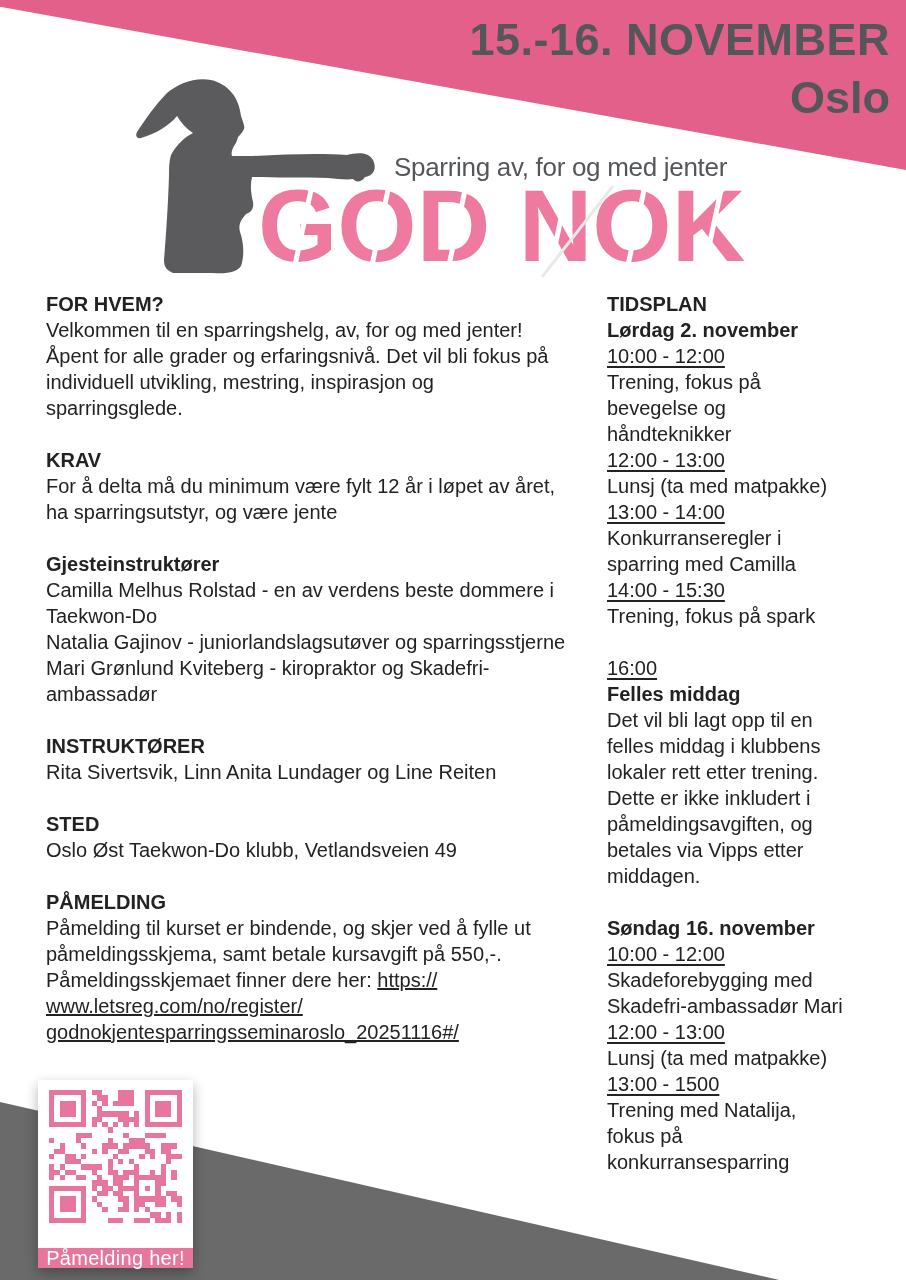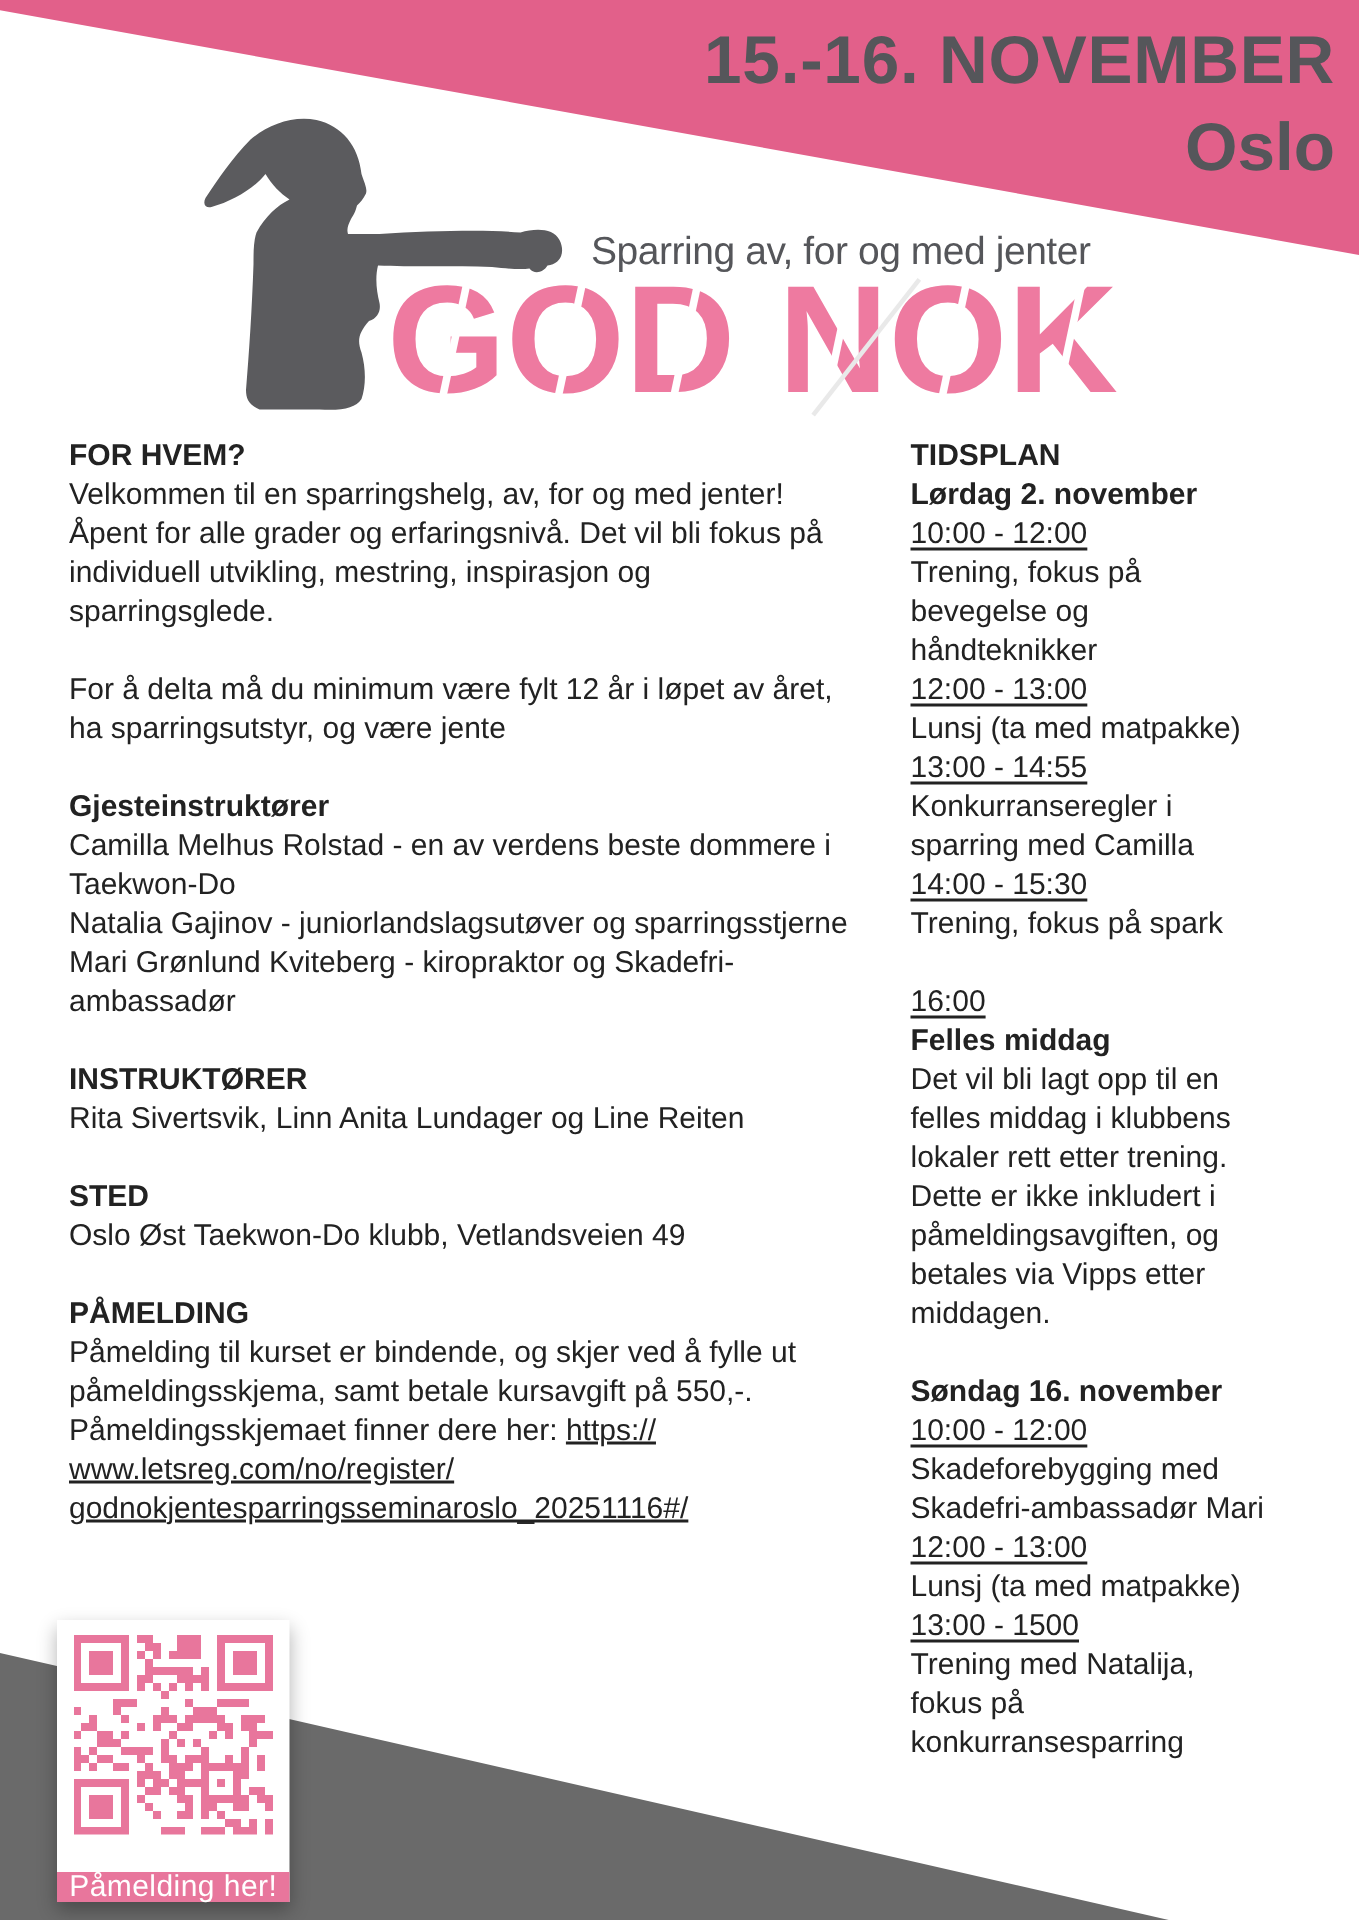--- a/index.html
+++ b/index.html
@@ -142,20 +142,21 @@
 
 <div class="col" id="left-col">
     <div class="section">
       <div class="h">FOR HVEM?</div>
       <div class="b">Velkommen til en sparringshelg, av, for og med jenter!
 Åpent for alle grader og erfaringsnivå. Det vil bli fokus på
 individuell utvikling, mestring, inspirasjon og
 sparringsglede.</div>
     </div>
     <div class="section">
+      <div class="h">KRAV</div>
       <div class="b">For å delta må du minimum være fylt 12 år i løpet av året,
 ha sparringsutstyr, og være jente</div>
     </div>
     <div class="section">
       <div class="h">Gjesteinstruktører</div>
       <div class="b">Camilla Melhus Rolstad - en av verdens beste dommere i
 Taekwon-Do
 Natalia Gajinov - juniorlandslagsutøver og sparringsstjerne
 Mari Grønlund Kviteberg - kiropraktor og Skadefri-
 ambassadør</div>
@@ -179,21 +180,21 @@
   </div>
 <div class="col" id="right-col">
     <div class="sched-heading">TIDSPLAN</div>
     <div class="entry day">Lørdag 2. november</div>
     <div class="entry time">10:00 - 12:00</div>
     <div class="entry text">Trening, fokus på
 bevegelse og
 håndteknikker</div>
     <div class="entry time">12:00 - 13:00</div>
     <div class="entry text">Lunsj (ta med matpakke)</div>
-    <div class="entry time">13:00 - 14:55</div>
+    <div class="entry time">13:00 - 14:00</div>
     <div class="entry text">Konkurranseregler i
 sparring med Camilla</div>
     <div class="entry time">14:00 - 15:30</div>
     <div class="entry text">Trening, fokus på spark</div>
     <div class="entry gap"></div>
     <div class="entry time">16:00</div>
     <div class="entry bold">Felles middag</div>
     <div class="entry text">Det vil bli lagt opp til en
 felles middag i klubbens
 lokaler rett etter trening.

